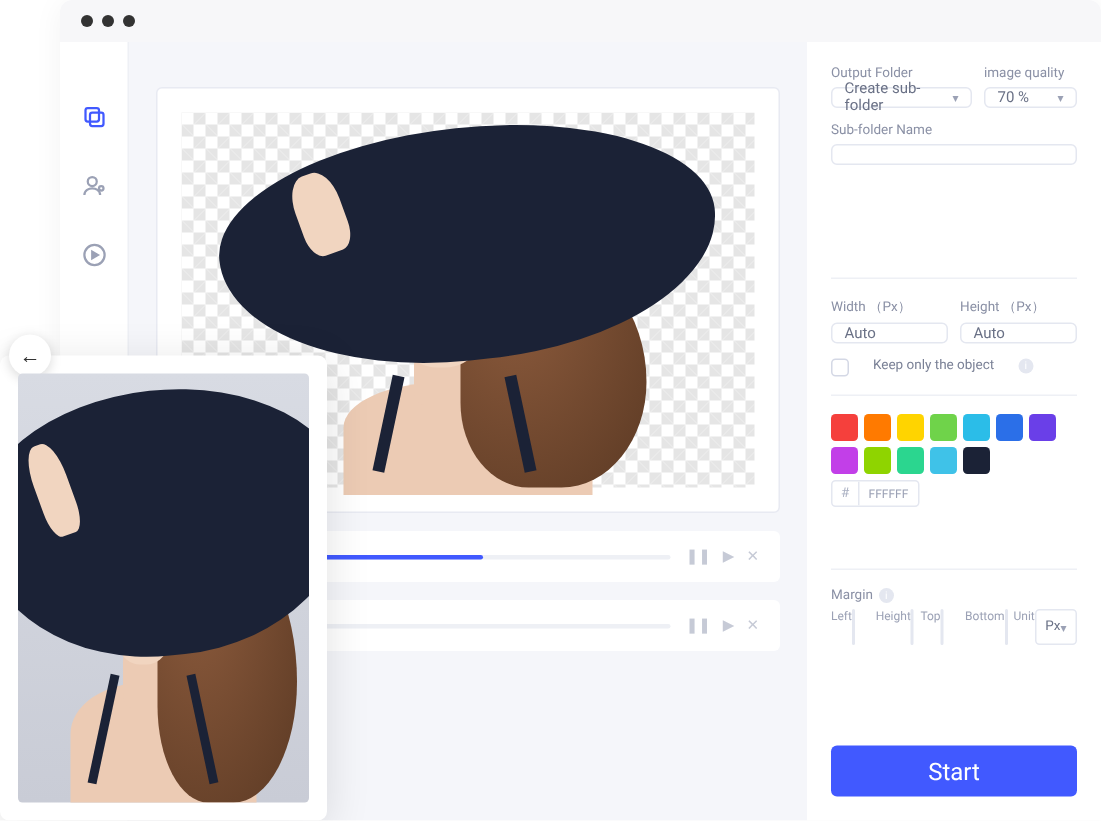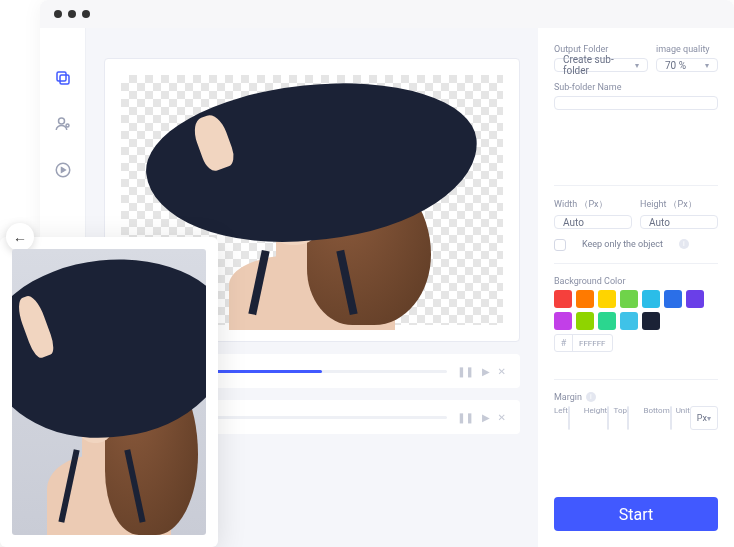--- a/index.html
+++ b/index.html
@@ -153,21 +153,20 @@
           </div>
       </div>
     </div>
     <div class="chk">
       <div class="chkbox"></div>
       <span>Keep only the object</span>
       <span class="info">i</span>
     </div>
     <div class="hr"></div>
     <div class="col">
-      <div class="plabel">Background Color</div>
       <div class="swatches" id="swatches">
           <div class="sw" style="background: rgb(245, 64, 60);"></div>
           <div class="sw" style="background: rgb(255, 122, 0);"></div>
           <div class="sw" style="background: rgb(255, 212, 0);"></div>
           <div class="sw" style="background: rgb(111, 211, 74);"></div>
           <div class="sw" style="background: rgb(43, 189, 232);"></div>
           <div class="sw" style="background: rgb(43, 111, 232);"></div>
           <div class="sw" style="background: rgb(106, 63, 232);"></div>
           <div class="sw" style="background: rgb(194, 63, 232);"></div>
           <div class="sw" style="background: rgb(143, 212, 0);"></div>

